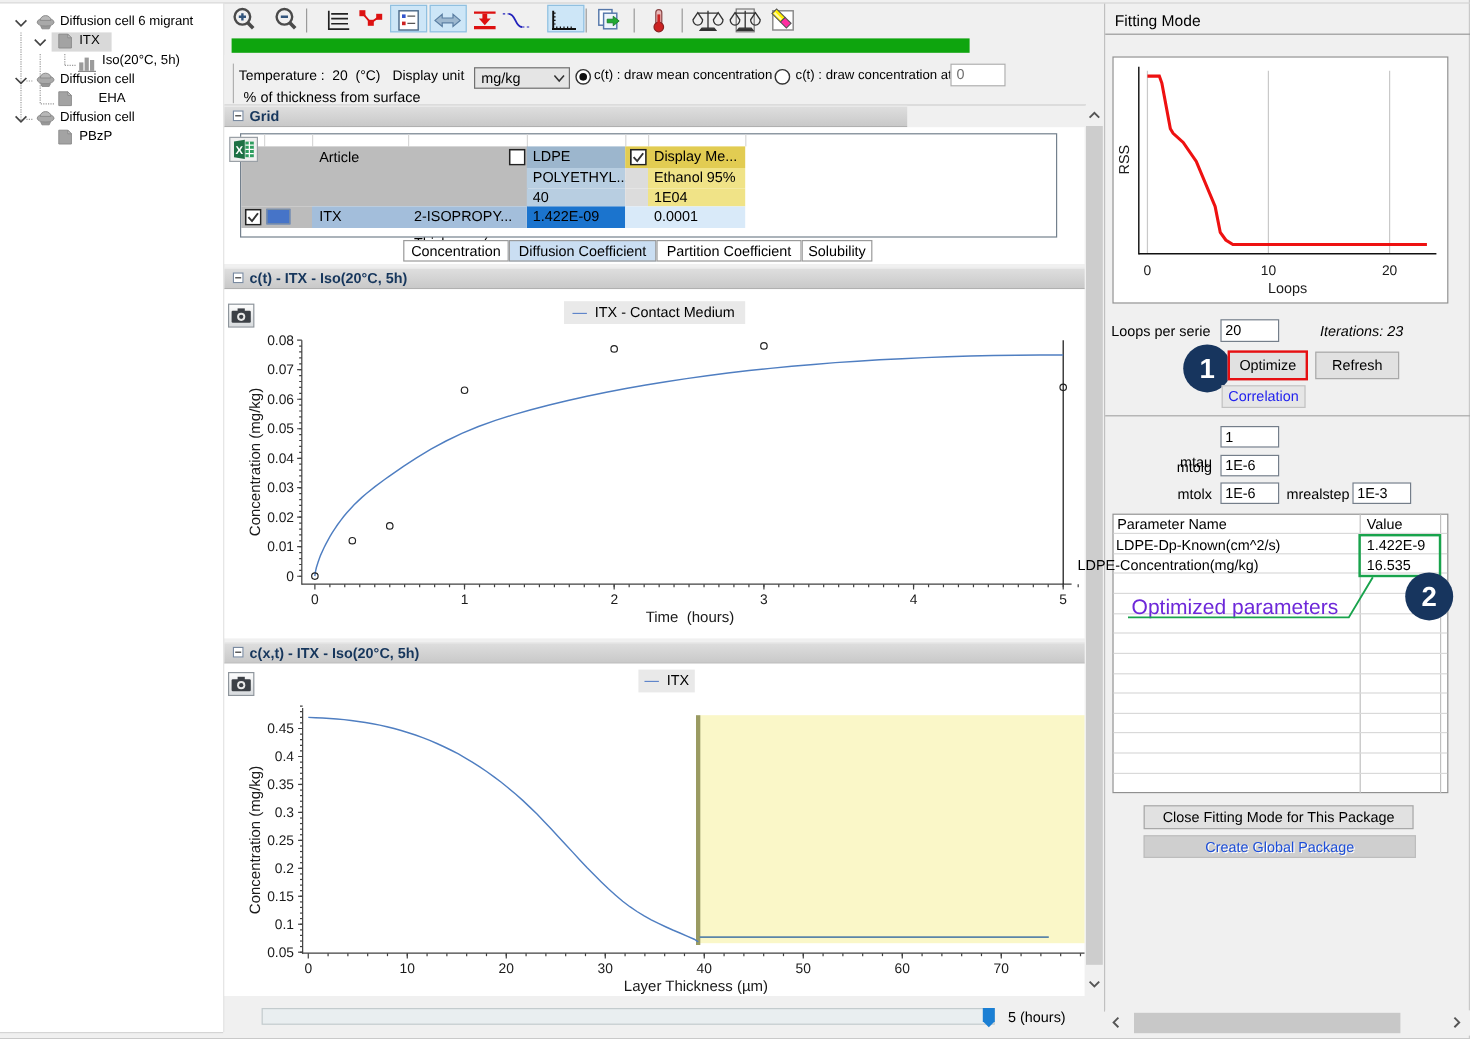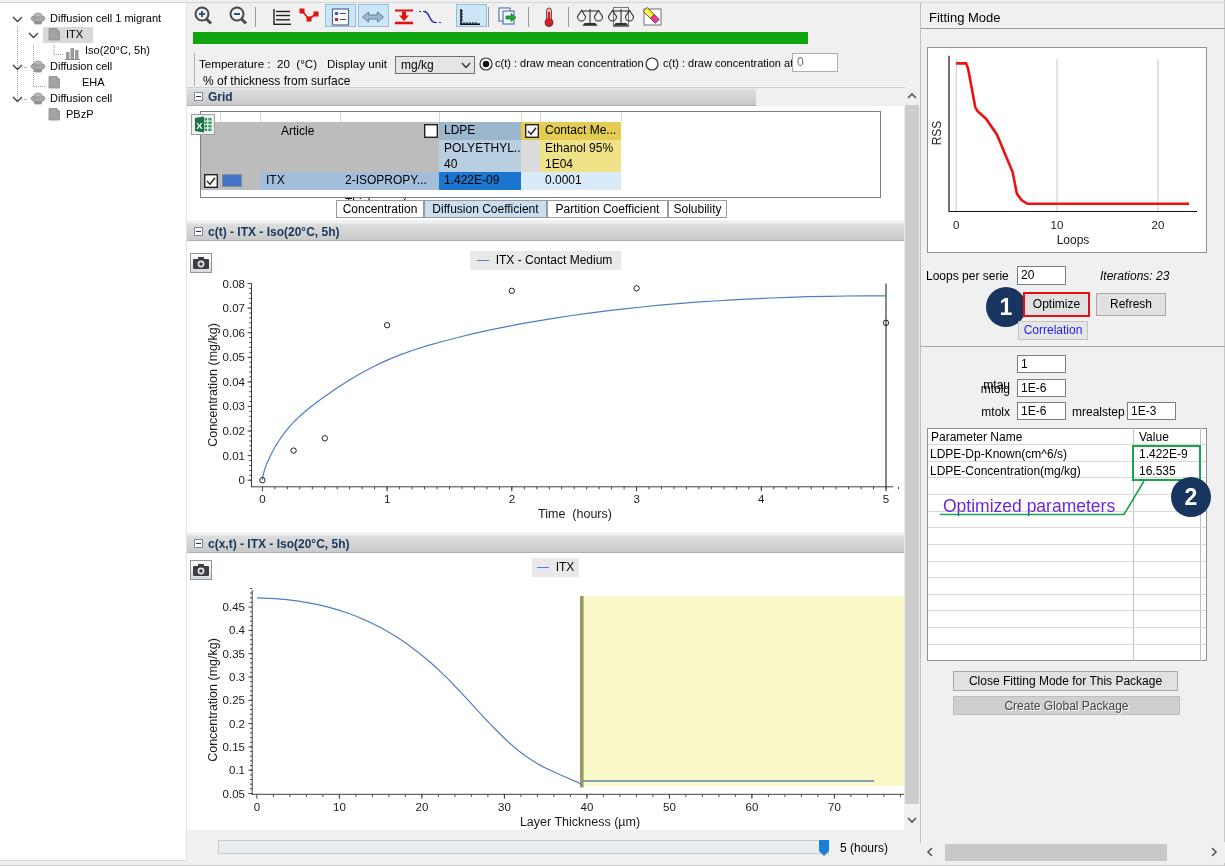--- a/index.html
+++ b/index.html
@@ -55,21 +55,21 @@
   <use href="#page1" y="48"></use>
   <use href="#page1" y="80"></use>
 
   <g fill="#9b9b9b">
     <rect x="66" y="49" width="3.5" height="7"></rect>
     <rect x="70.5" y="45" width="3.5" height="11"></rect>
     <rect x="75" y="47" width="3.5" height="9"></rect>
     <rect x="65" y="56" width="15" height="1" fill="#8a8a8a"></rect>
   </g>
 </svg>
-<div class="abs" style="left:50px;top:12px;">Diffusion cell 1 migrant</div>
+<div class="abs" style="left:50px;top:12px;">Diffusion cell 6 migrant</div>
 <div class="abs" style="left:66px;top:28px;">ITX</div>
 <div class="abs" style="left:85px;top:44px;">Iso(20°C, 5h)</div>
 <div class="abs" style="left:50px;top:60px;">Diffusion cell</div>
 <div class="abs" style="left:66px;top:76px;margin-left:16px;">EHA</div>
 <div class="abs" style="left:50px;top:92px;">Diffusion cell</div>
 <div class="abs" style="left:66px;top:108px;">PBzP</div>
 </div>
 
 <div id="toolbar">
 <div class="abs" style="left:325px;top:4px;width:31px;height:23px;background:#cde6f7;border:1px solid #90c0e0;"></div>
@@ -199,34 +199,34 @@
 <div class="abs" style="left:220px;top:112px;width:1px;height:10px;background:#d8d8d8;"></div>
 <div class="abs" style="left:260px;top:112px;width:1px;height:10px;background:#d8d8d8;"></div>
 <div class="abs" style="left:340px;top:112px;width:1px;height:10px;background:#d8d8d8;"></div>
 <div class="abs" style="left:439px;top:112px;width:1px;height:10px;background:#d8d8d8;"></div>
 <div class="abs" style="left:521px;top:112px;width:1px;height:10px;background:#d8d8d8;"></div>
 <div class="abs" style="left:540px;top:112px;width:1px;height:10px;background:#d8d8d8;"></div>
 <div class="abs" style="left:621px;top:112px;width:1px;height:10px;background:#d8d8d8;"></div>
 
 <div class="abs" style="left:201px;top:122px;width:239px;height:50px;background:#bcbcbc;"></div>
 <div class="abs" style="left:201px;top:172px;width:59px;height:18px;background:#bcbcbc;"></div>
-<div class="abs" style="left:266px;top:124px;margin-left:15px;">Article</div>
+<div class="abs" style="left:266px;top:124px;">Article</div>
 <div class="abs" style="left:345px;top:158px;margin-top:38px;">Thickness (µ...</div>
 
 <div class="abs" style="left:439px;top:122px;width:82px;height:18px;background:#9cb6cd;padding:1px 0 0 5px;">LDPE</div>
 <div class="abs" style="left:439px;top:140px;width:82px;height:17px;background:#b8cee1;padding:1px 0 0 5px;">POLYETHYL...</div>
 <div class="abs" style="left:439px;top:157px;width:82px;height:15px;background:#b8cee1;padding:0 0 0 5px;">40</div>
 <div class="abs" style="left:439px;top:172px;width:82px;height:18px;background:#1b74ce;padding:1px 0 0 5px;">1.422E-09</div>
 
 <div class="abs" style="left:521px;top:122px;width:19px;height:18px;background:#e2cc52;"></div>
 <div class="abs" style="left:521px;top:140px;width:19px;height:17px;background:#dcdcdc;"></div>
 <div class="abs" style="left:521px;top:157px;width:19px;height:15px;background:#dcdcdc;"></div>
 <div class="abs" style="left:521px;top:172px;width:19px;height:18px;background:#d9eaf9;"></div>
 
-<div class="abs" style="left:540px;top:122px;width:81px;height:18px;background:#e2cc52;padding:1px 0 0 5px;">Contact Me...</div>
+<div class="abs" style="left:540px;top:122px;width:81px;height:18px;background:#e2cc52;padding:1px 0 0 5px;">Display Me...</div>
 <div class="abs" style="left:540px;top:140px;width:81px;height:17px;background:#f0e387;padding:1px 0 0 5px;">Ethanol 95%</div>
 <div class="abs" style="left:540px;top:157px;width:81px;height:15px;background:#f0e387;padding:0 0 0 5px;">1E04</div>
 <div class="abs" style="left:540px;top:172px;width:81px;height:18px;background:#d9eaf9;padding:1px 0 0 5px;">0.0001</div>
 
 <div class="abs" style="left:260px;top:172px;width:80px;height:18px;background:#a3bedb;padding:1px 0 0 6px;">ITX</div>
 <div class="abs" style="left:340px;top:172px;width:99px;height:18px;background:#a3bedb;padding:1px 0 0 5px;">2-ISOPROPY...</div>
 <div class="abs" style="left:222px;top:174px;width:20px;height:13px;background:#4674c8;border:1px solid #7b8ea4;"></div>
 
 <svg class="abs" style="left:204px;top:174px;" width="14" height="14">
       <rect x="0.7" y="0.7" width="12.6" height="12.6" fill="#fff" stroke="#222" stroke-width="1.4"></rect>
@@ -638,32 +638,32 @@
     <div class="abs" style="left:928px;top:527.2px;width:278px;height:1px;background:#d9d9d9;"></div>
     <div class="abs" style="left:928px;top:543.8px;width:278px;height:1px;background:#d9d9d9;"></div>
     <div class="abs" style="left:928px;top:560.5px;width:278px;height:1px;background:#d9d9d9;"></div>
     <div class="abs" style="left:928px;top:577.1px;width:278px;height:1px;background:#d9d9d9;"></div>
     <div class="abs" style="left:928px;top:593.8px;width:278px;height:1px;background:#d9d9d9;"></div>
     <div class="abs" style="left:928px;top:610.4px;width:278px;height:1px;background:#d9d9d9;"></div>
     <div class="abs" style="left:928px;top:627.0px;width:278px;height:1px;background:#d9d9d9;"></div>
     <div class="abs" style="left:928px;top:643.7px;width:278px;height:1px;background:#d9d9d9;"></div>
 <div class="abs" style="left:931px;top:430px;">Parameter Name</div>
 <div class="abs" style="left:1139px;top:430px;">Value</div>
-<div class="abs" style="left:930px;top:447px;">LDPE-Dp-Known(cm^6/s)</div>
+<div class="abs" style="left:930px;top:447px;">LDPE-Dp-Known(cm^2/s)</div>
 <div class="abs" style="left:1139px;top:447px;">1.422E-9</div>
-<div class="abs" style="left:930px;top:463.5px;">LDPE-Concentration(mg/kg)</div>
+<div class="abs" style="left:898px;top:463.5px;">LDPE-Concentration(mg/kg)</div>
 <div class="abs" style="left:1139px;top:463.5px;">16.535</div>
 <div class="abs" style="left:1132px;top:445px;width:69px;height:36px;border:2.5px solid #18a34c;"></div>
 <div class="abs" style="left:943px;top:496px;font-size:17.5px;color:#6d28d9;">Optimized parameters</div>
 <svg class="abs" style="left:938px;top:478px;" width="210" height="40">
       <path d="M2 36.5 H186 L206 3" stroke="#18a34c" stroke-width="1.6" fill="none"></path>
     </svg>
 <div class="abs" style="left:1171px;top:477px;width:40px;height:40px;border-radius:50%;background:#17355e;color:#fff;font-size:23px;font-weight:bold;text-align:center;line-height:40px;">2</div>
 <div class="abs btn" style="left:953px;top:671px;width:225px;height:20px;line-height:19px;">Close Fitting Mode for This Package</div>
-<div class="abs btn" style="left:953px;top:696px;width:227px;height:19px;line-height:18px;background:#cfcfcf;border:1px solid #bdbdbd;color:#404040;text-shadow:1px 1px 0 #fff;">Create Global Package</div>
+<div class="abs btn" style="left:953px;top:696px;width:227px;height:19px;line-height:18px;background:#cfcfcf;border:1px solid #bdbdbd;color:#1d4ed8;text-shadow:1px 1px 0 #fff;">Create Global Package</div>
 
 <div class="abs" style="left:921px;top:842px;width:304px;height:21px;background:#f0f0f0;"></div>
 <div class="abs" style="left:945px;top:844px;width:222px;height:17px;background:#c8c8c8;"></div>
 <svg class="abs" style="left:926px;top:846px;" width="8" height="12">
       <path d="M6 2 L2 6 L6 10" stroke="#555" stroke-width="1.6" fill="none"></path>
     </svg>
 <svg class="abs" style="left:1210px;top:846px;" width="8" height="12">
       <path d="M2 2 L6 6 L2 10" stroke="#555" stroke-width="1.6" fill="none"></path>
     </svg>
 </div>

